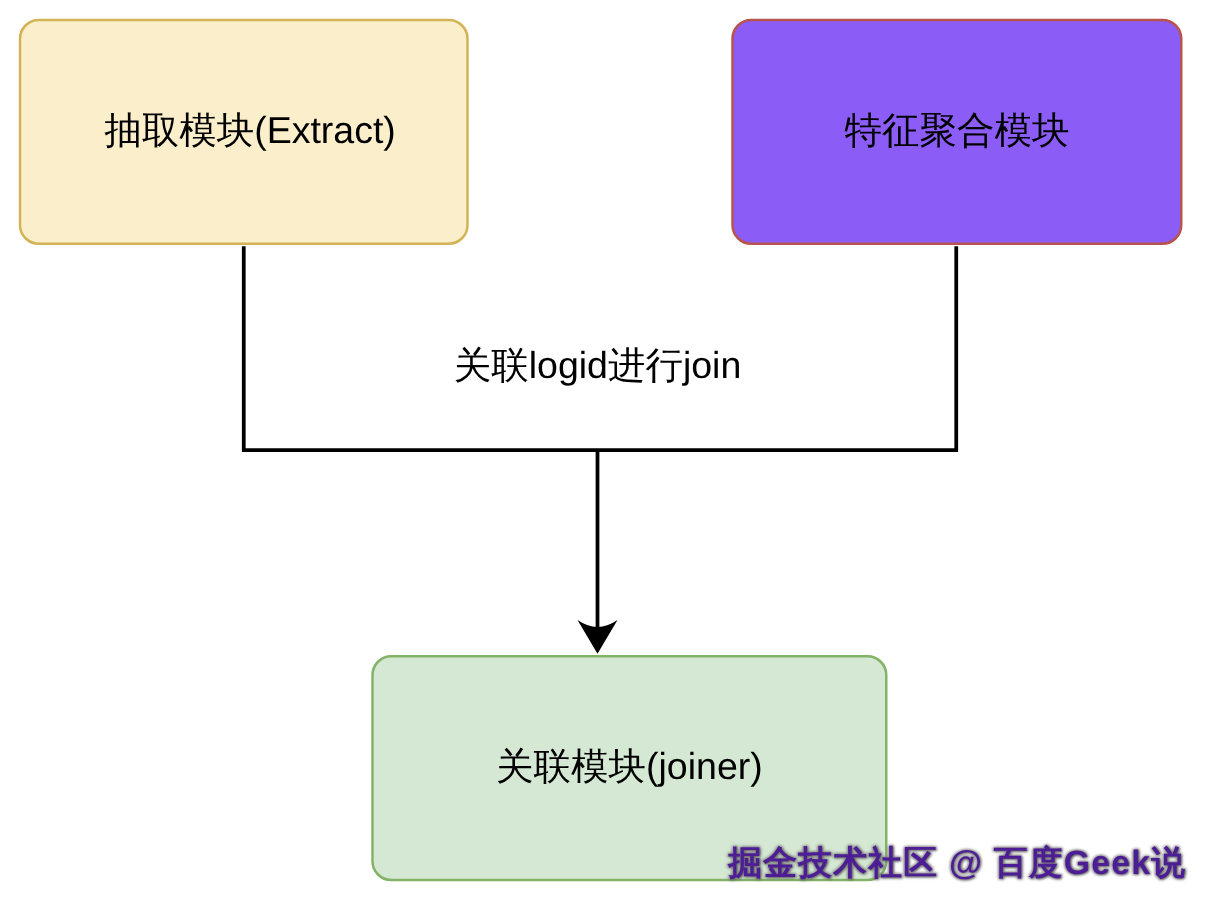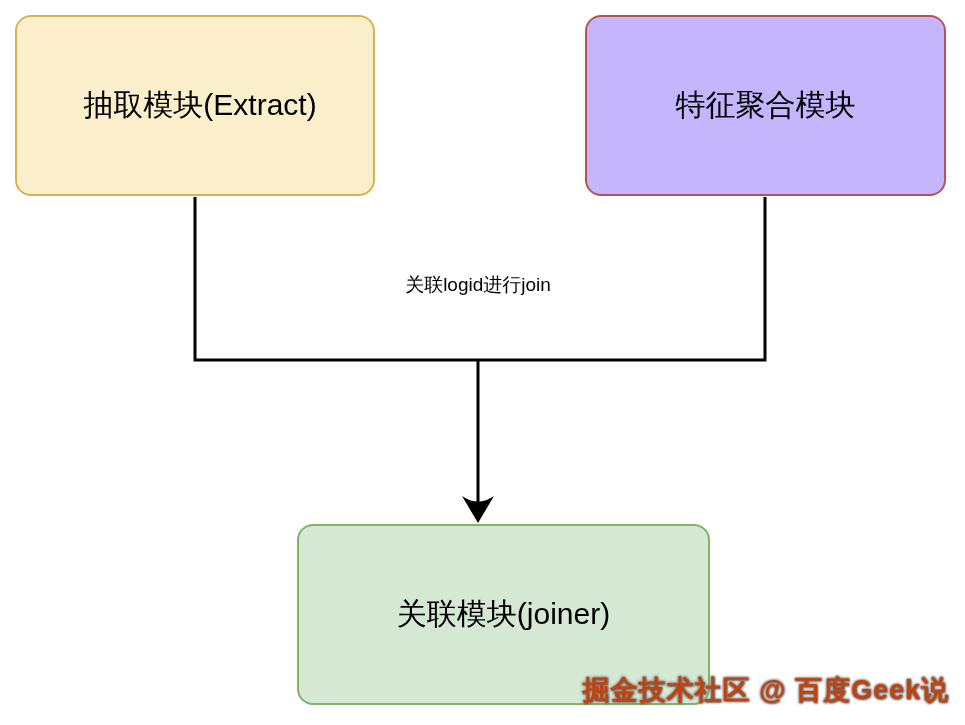--- a/index.html
+++ b/index.html
@@ -58,32 +58,32 @@
     height: 181px;
     background: #D5E8D4;
     border-color: #82B366;
   }
   .edge-label {
     position: absolute;
     left: 328px;
     top: 272px;
     width: 300px;
     text-align: center;
-    font-size: 19px;
+    font-size: 30px;
     color: #000000;
     white-space: nowrap;
   }
   .watermark {
     position: absolute;
     right: 16px;
     bottom: 17px;
     font-size: 27px;
     font-weight: 700;
     letter-spacing: 1px;
-    color: #c2410c;
+    color: #4c1d95;
     text-shadow:
       1px 1px 2px rgba(90, 90, 90, 0.85),
       -1px -1px 2px rgba(150, 150, 150, 0.6),
       1px -1px 2px rgba(120, 120, 120, 0.6),
       -1px 1px 2px rgba(120, 120, 120, 0.6);
     white-space: nowrap;
   }
 </style>
 </head>
 <body>
@@ -93,21 +93,21 @@
   <svg class="connectors" width="965" height="725" viewBox="0 0 965 725">
     <path d="M195 197 L195 360 M765 197 L765 360 M193.5 360 L766.5 360" fill="none" stroke-width="3" stroke="#000000"></path>
     <path d="M478 360 L478 504" fill="none" stroke-width="3" stroke="#000000"></path>
     <path d="M478 523 L462 496 Q478 507 494 496 Z" stroke="none" fill="#000000"></path>
   </svg>
 
   <div class="node node-extract" style="background: rgb(251, 239, 203); border-color: rgb(210, 180, 86); padding-left: 10px;">
     <div>抽取模块(Extract)</div>
   </div>
 
-  <div class="node node-accumulate" style="background: #c4b5fd; border-color: rgb(184, 84, 80);">
+  <div class="node node-accumulate" style="background: #8b5cf6; border-color: rgb(184, 84, 80);">
     <div>特征聚合模块</div>
   </div>
 
   <div class="edge-label">关联logid进行join</div>
 
   <div class="node node-joiner" style="background: rgb(213, 232, 212); border-color: rgb(130, 179, 102);">
     <div>关联模块(joiner)</div>
   </div>
 
   <div class="watermark">掘金技术社区 @ 百度Geek说</div>

